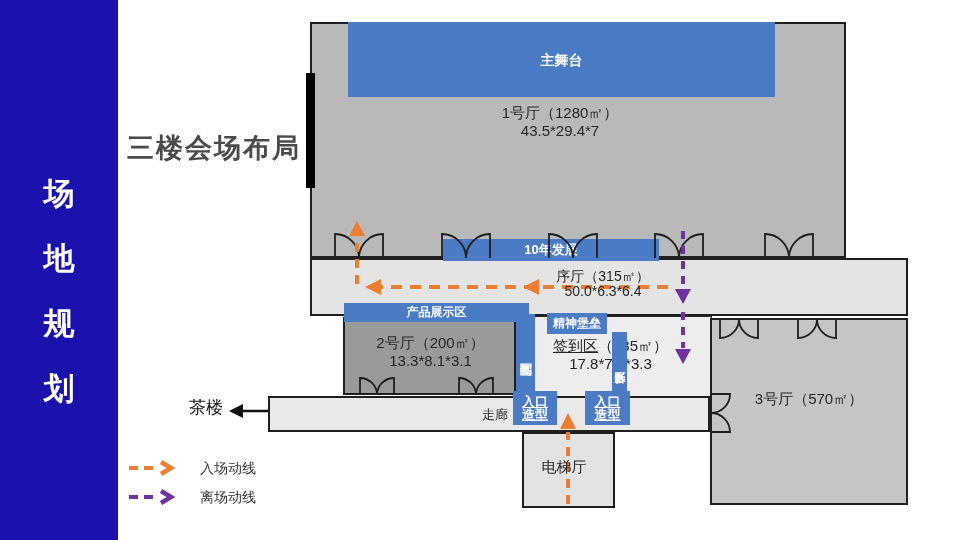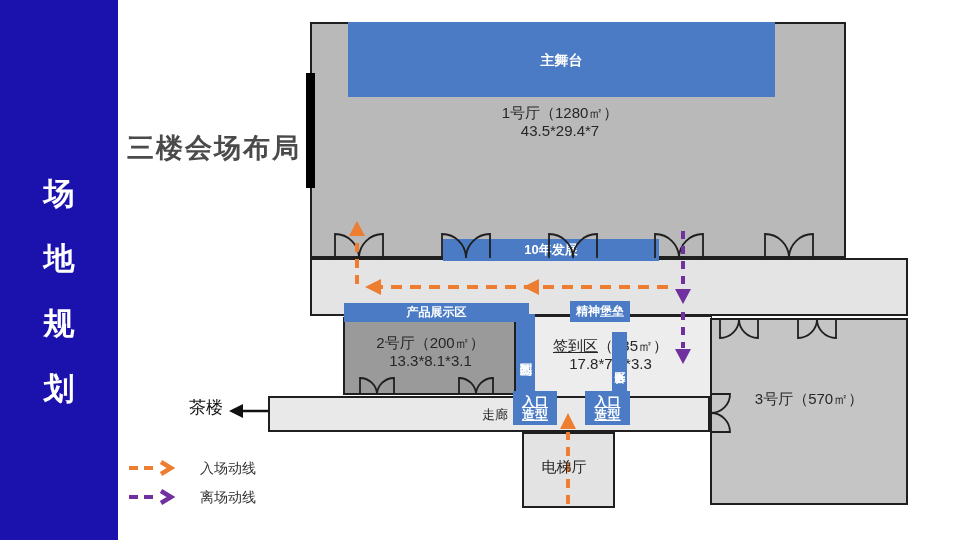--- a/index.html
+++ b/index.html
@@ -24,21 +24,21 @@
   #signin-area{left:534px;top:316px;width:176px;height:80px;background:#ededed;
                border:1.5px solid #222;}
   #hall3{left:710px;top:318px;width:198px;height:187px;background:#c5c5c5;}
   #corridor{left:268px;top:396px;width:442px;height:36px;background:#e9e9e9;}
   #elevator{left:522px;top:432px;width:93px;height:76px;background:#e3e3e3;}
   
   .banner{position:absolute;background:#4a7bc4;color:#fff;font-weight:bold;z-index:3;
           display:flex;align-items:center;justify-content:center;box-sizing:border-box;}
   #banner-decade{left:443px;top:239px;width:216px;height:22px;font-size:13px;}
   #banner-product{left:344px;top:303px;width:185px;height:19px;font-size:12px;}
-  #banner-spirit{left:547px;top:301px;width:60px;height:21px;font-size:12px;margin-left:23px;}
+  #banner-spirit{left:547px;top:313px;width:60px;height:21px;font-size:12px;}
   .vstrip{position:absolute;background:#4a7bc4;color:#fff;font-weight:bold;z-index:6;
           writing-mode:vertical-rl;text-orientation:upright;display:flex;
           align-items:center;justify-content:center;box-sizing:border-box;}
   #strip-signin{left:516px;top:314px;width:19px;height:79px;font-size:12px;}
   #strip-photo{left:612px;top:332px;width:15px;height:61px;font-size:11px;}
   .entrance{position:absolute;background:#4a7bc4;color:#fff;font-weight:bold;z-index:4;
             font-size:13px;line-height:13px;text-align:center;padding-top:4px;
             box-sizing:border-box;}
   #entrance1{left:513px;top:391px;width:44px;height:34px;}
   #entrance2{left:585px;top:391px;width:45px;height:34px;}
@@ -87,20 +87,24 @@
   <div id="foyer" class="room"></div>
   <div id="hall2" class="room"></div>
   <div id="signin-area" class="abs"></div>
   <div id="hall3" class="room"></div>
   <div id="corridor" class="room"></div>
   <div id="elevator" class="room"></div>
 
   <div id="lbl-hall1" class="rlabel">
     <div>1号厅（1280㎡）</div>
     <div>43.5*29.4*7</div>
+  </div>
+  <div id="lbl-foyer" class="rlabel">
+    <div>序厅（315㎡）</div>
+    <div>50.0*6.3*6.4</div>
   </div>
   <div id="lbl-hall2" class="rlabel">
     <div>2号厅（200㎡）</div>
     <div>13.3*8.1*3.1</div>
   </div>
   <div id="lbl-signin" class="rlabel">
     <div><span class="uline">签到区</span><span>（135㎡）</span></div>
     <div>17.8*7.6*3.3</div>
   </div>
   <div id="lbl-hall3" class="rlabel">

